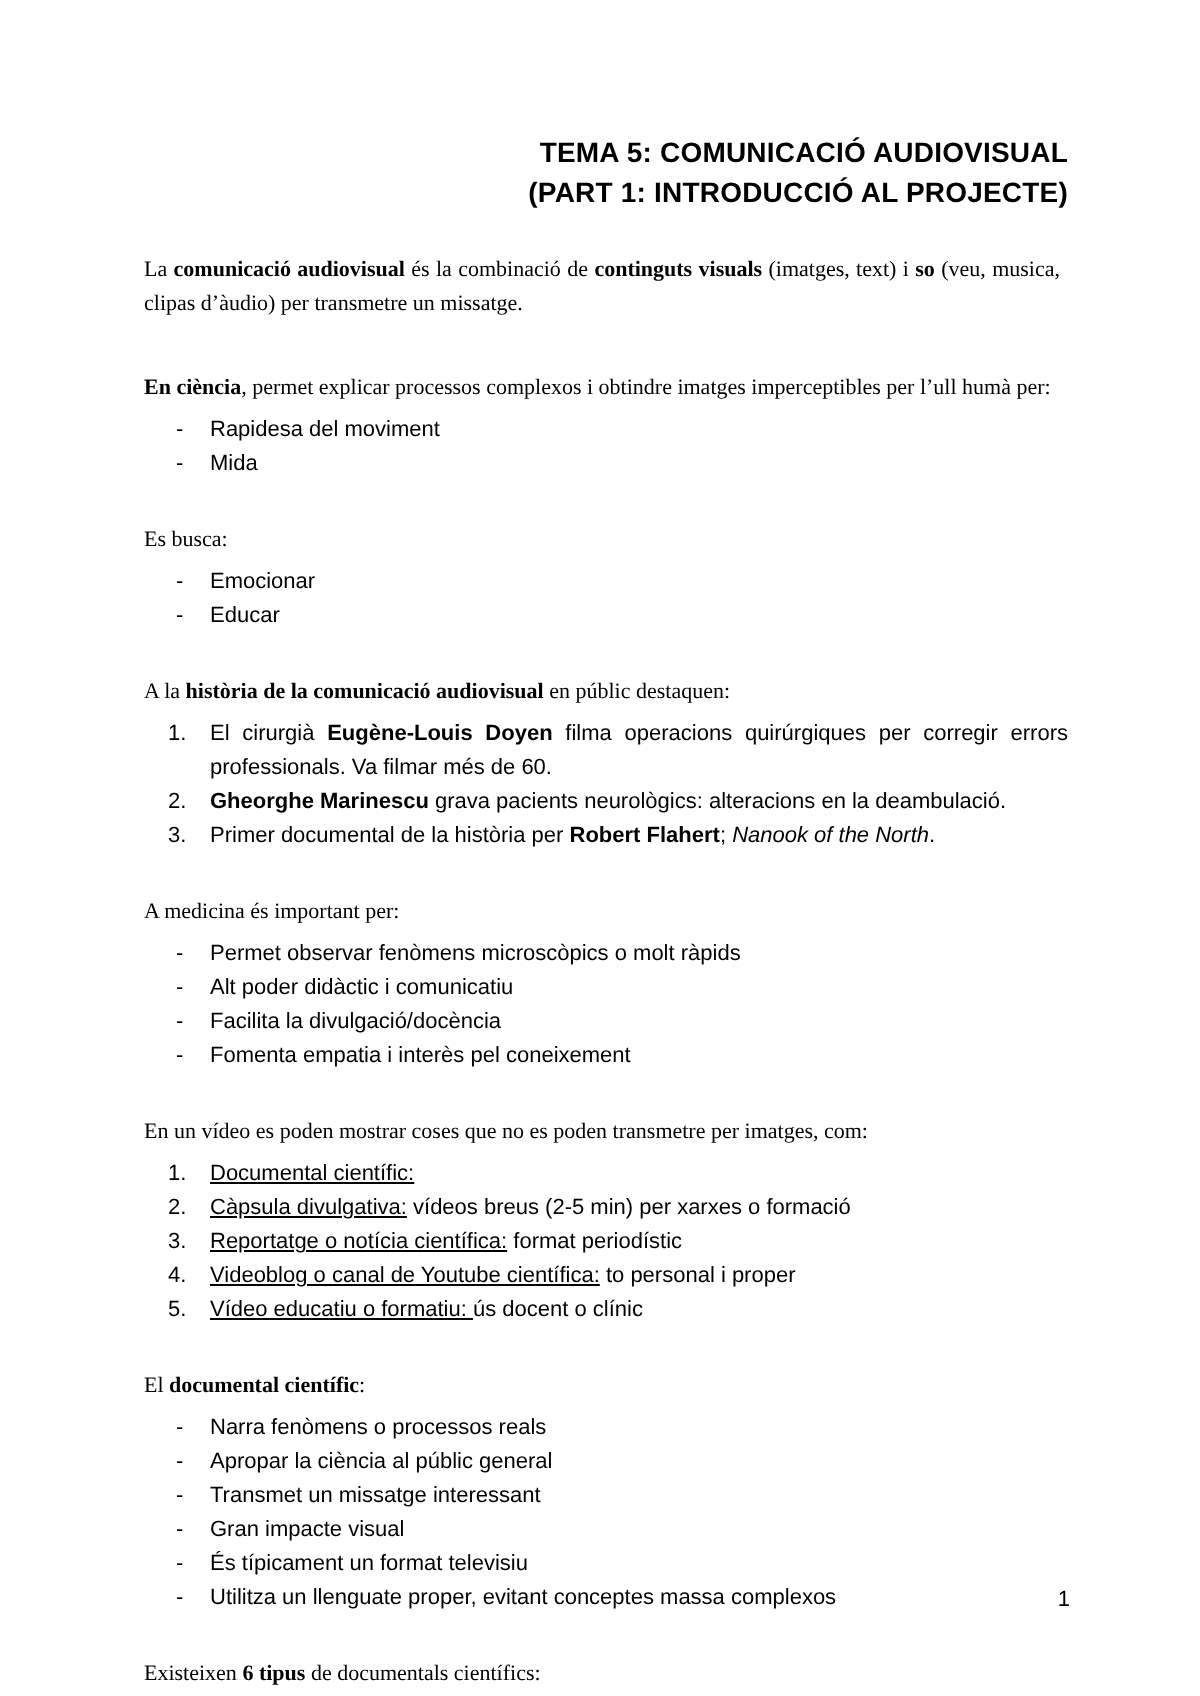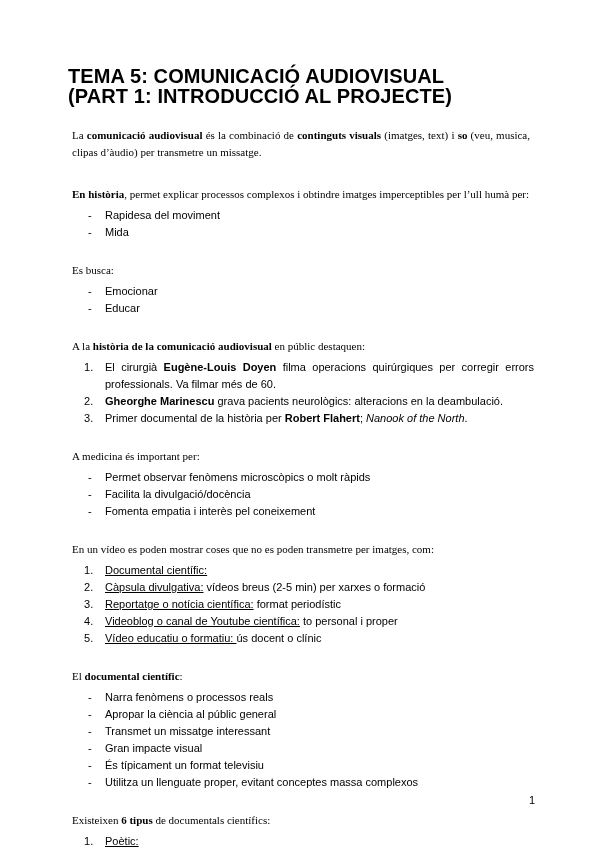--- a/index.html
+++ b/index.html
@@ -18,22 +18,22 @@
     overflow: hidden;
     box-sizing: border-box;
   }
   .content {
     position: absolute;
     left: 68px;
     top: 66px;
     width: 466px;
   }
   .doc-title {
-    text-align: left;
-    font-size: 20px;
+    text-align: right;
+    font-size: 14px;
     font-weight: bold;
     line-height: 20px;
     letter-spacing: 0.1px;
     margin: 0 0 0 0;
   }
   .doc-title .line2 { display: block; }
 
   p.para {
     font-size: 11px;
     line-height: 17px;
@@ -110,21 +110,21 @@
       <span>TEMA 5: COMUNICACIÓ AUDIOVISUAL</span>
       <span class="line2">(PART 1: INTRODUCCIÓ AL PROJECTE)</span>
     </h1>
 
     <div class="gap-md"></div>
 
     <p class="para"><span>La </span><b>comunicació audiovisual</b><span> és la combinació de </span><b>continguts visuals</b><span> (imatges, text) i </span><b>so</b><span> (veu, musica, clipas d’àudio) per transmetre un missatge.</span></p>
 
     <div class="gap-md"></div>
 
-    <p class="para"><b>En història</b><span>, permet explicar processos complexos i obtindre imatges imperceptibles per l’ull humà per:</span></p>
+    <p class="para"><b>En ciència</b><span>, permet explicar processos complexos i obtindre imatges imperceptibles per l’ull humà per:</span></p>
 
     <ul class="dash">
       <li>Rapidesa del moviment</li>
       <li>Mida</li>
     </ul>
 
     <div class="gap-md"></div>
 
     <p class="para nojust">Es busca:</p>
 
@@ -142,20 +142,21 @@
       <li><span></span><b>Gheorghe Marinescu</b><span> grava pacients neurològics: alteracions en la deambulació.</span></li>
       <li><span>Primer documental de la història per </span><b>Robert Flahert</b><span>; </span><i>Nanook of the North</i><span>.</span></li>
     </ol>
 
     <div class="gap-md"></div>
 
     <p class="para nojust">A medicina és important per:</p>
 
     <ul class="dash">
       <li>Permet observar fenòmens microscòpics o molt ràpids</li>
+      <li>Alt poder didàctic i comunicatiu</li>
       <li>Facilita la divulgació/docència</li>
       <li>Fomenta empatia i interès pel coneixement</li>
     </ul>
 
     <div class="gap-md"></div>
 
     <p class="para nojust">En un vídeo es poden mostrar coses que no es poden transmetre per imatges, com:</p>
 
     <ol class="num">
       <li><u>Documental científic:</u><span></span></li>

